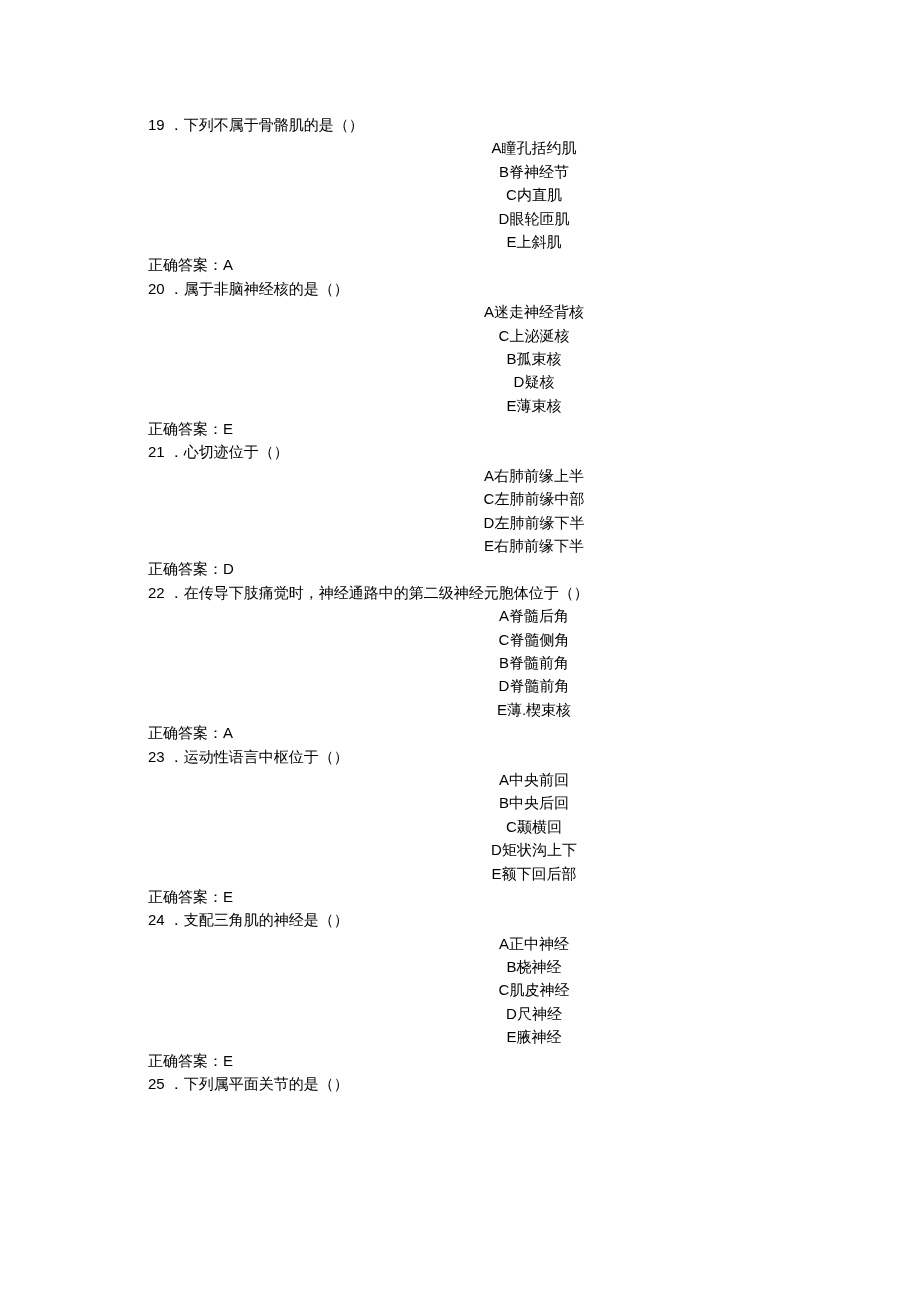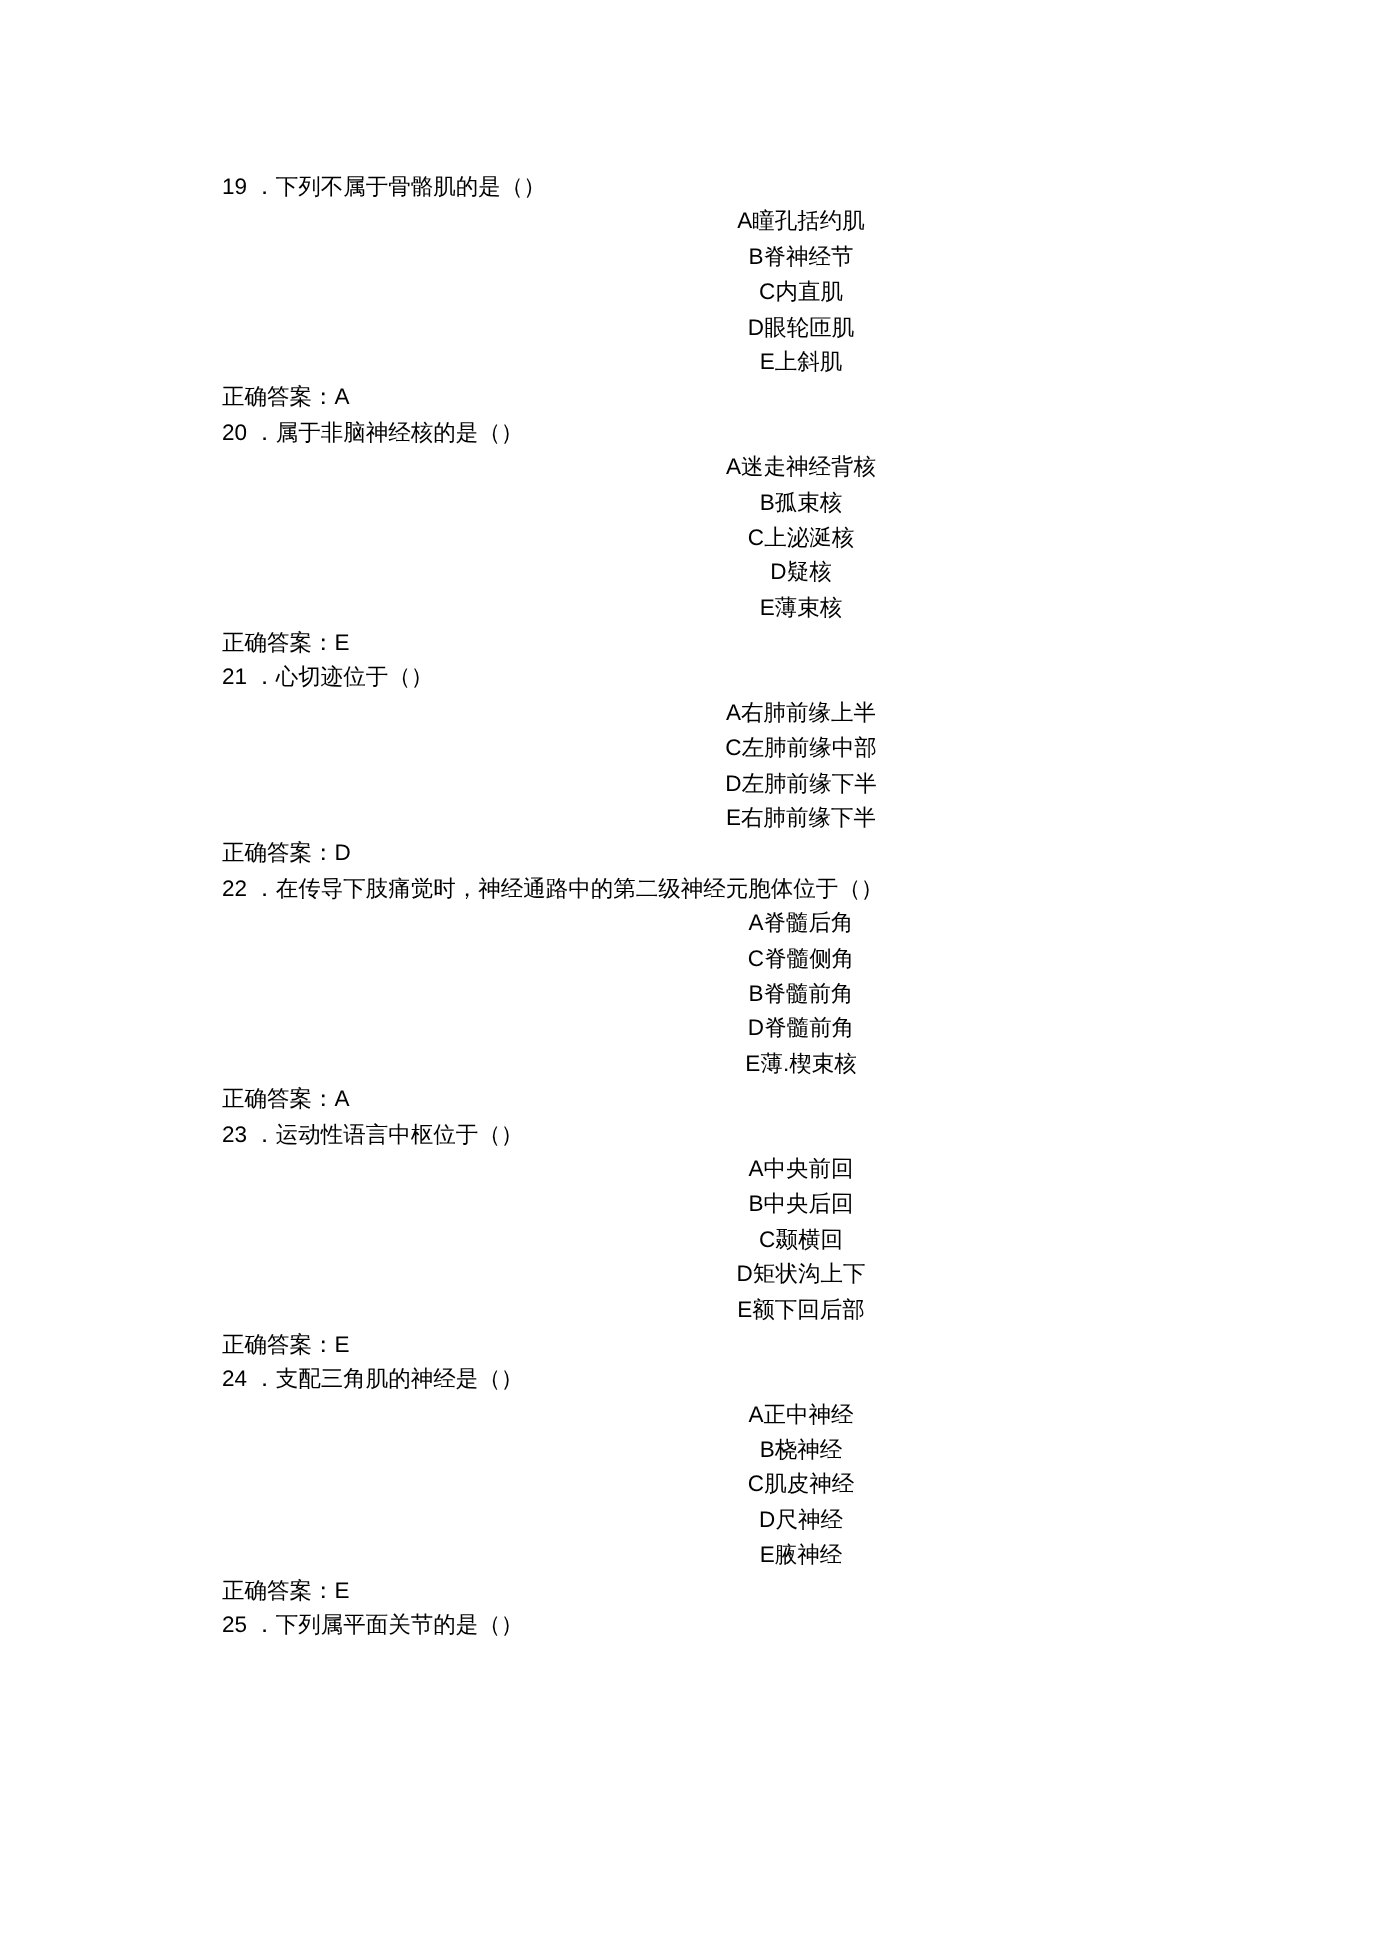--- a/index.html
+++ b/index.html
@@ -46,22 +46,22 @@
       <div class="option-line"><span>A</span><span>瞳孔括约肌</span></div>
       <div class="option-line"><span>B</span><span>脊神经节</span></div>
       <div class="option-line"><span>C</span><span>内直肌</span></div>
       <div class="option-line"><span>D</span><span>眼轮匝肌</span></div>
       <div class="option-line"><span>E</span><span>上斜肌</span></div>
       <div class="answer-line"><span>正确答案：</span><span>A</span></div>
     </div>
     <div class="question-block">
       <div class="question-line"><span class="q-number">20</span><span> ．</span><span class="q-text">属于非脑神经核的是（）</span></div>
       <div class="option-line"><span>A</span><span>迷走神经背核</span></div>
+      <div class="option-line"><span>C</span><span>上泌涎核</span></div>
       <div class="option-line"><span>B</span><span>孤束核</span></div>
-      <div class="option-line"><span>C</span><span>上泌涎核</span></div>
       <div class="option-line"><span>D</span><span>疑核</span></div>
       <div class="option-line"><span>E</span><span>薄束核</span></div>
       <div class="answer-line"><span>正确答案：</span><span>E</span></div>
     </div>
     <div class="question-block">
       <div class="question-line"><span class="q-number">21</span><span> ．</span><span class="q-text">心切迹位于（）</span></div>
       <div class="option-line"><span>A</span><span>右肺前缘上半</span></div>
       <div class="option-line"><span>C</span><span>左肺前缘中部</span></div>
       <div class="option-line"><span>D</span><span>左肺前缘下半</span></div>
       <div class="option-line"><span>E</span><span>右肺前缘下半</span></div>

